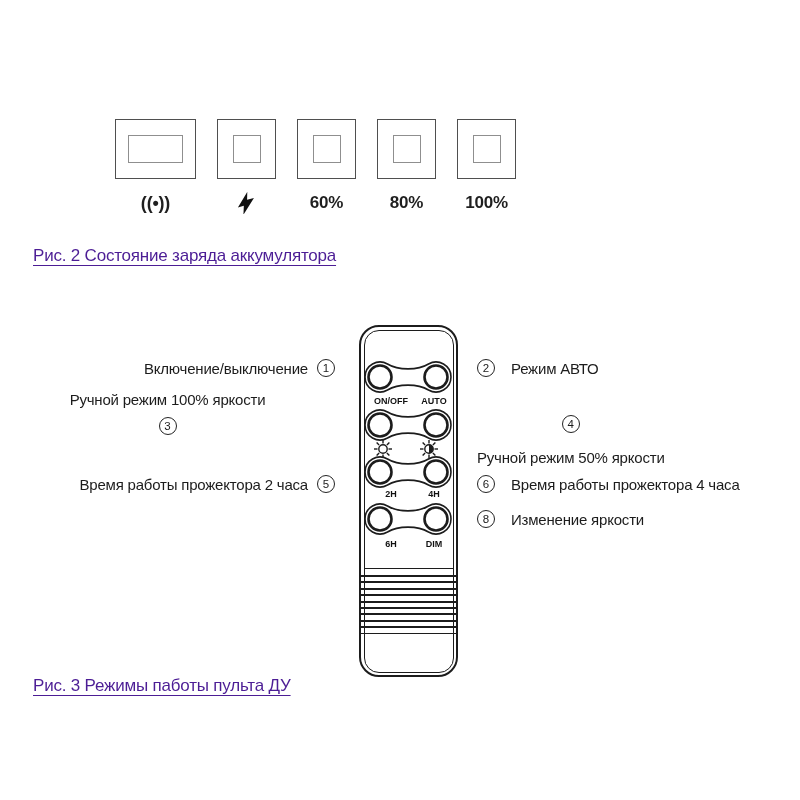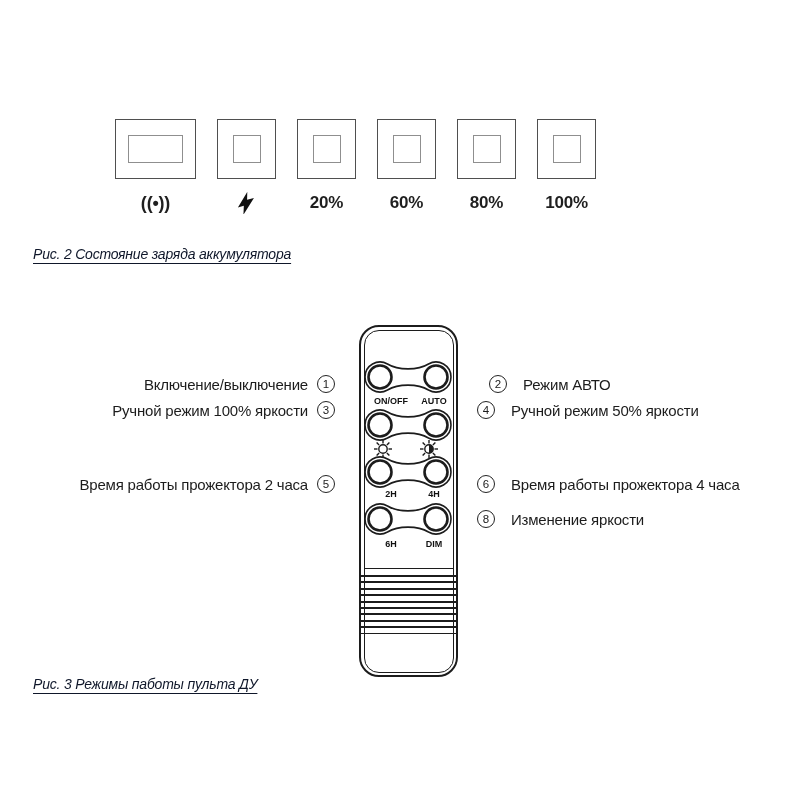--- a/index.html
+++ b/index.html
@@ -12,22 +12,22 @@
   .bcell { width:59px; display:flex; flex-direction:column; align-items:center; }
   .bcell.wide { width:81px; }
   .bbox { width:100%; height:60px; border:1.5px solid #4f4f4f; background:#fff;
           display:flex; align-items:center; justify-content:center; }
   .bbox-inner { width:28px; height:28px; border:1px solid #8f8f8f; }
   .bcell.wide .bbox-inner { width:55px; height:28px; }
   .blabel { margin-top:12px; height:24px; display:flex; align-items:center; justify-content:center;
             font-size:17px; font-weight:600; letter-spacing:-0.2px; color:#1f1f1f; white-space:nowrap; }
   .blabel.signal { font-size:18px; font-weight:700; }
 
-  .caption { position:absolute; left:33px; font-size:14px; font-style:italic;
-             text-decoration:underline; text-underline-offset:4px; color:#0f172a;
+  .caption { position:absolute; left:33px; font-size:17px; 
+             text-decoration:underline; text-underline-offset:4px; color:#4c1d95;
              letter-spacing:-0.2px; white-space:nowrap; }
   .caption1 { top:246px; }
   .caption2 { top:676px; }
 
   
   .remote { position:absolute; left:359px; top:325px; width:99px; height:352px;
             border:2.2px solid #1c1c1c; border-radius:20px; background:#fff; }
   .remote-inner { position:absolute; inset:2.5px; border:1.4px solid #1c1c1c; border-radius:15px; }
   .pea { position:absolute; left:3px; width:88px; height:32px; }
   .pea1 { top:34px; } .pea2 { top:82px; } .pea3 { top:129px; } .pea4 { top:176px; }
@@ -39,21 +39,21 @@
   .sun { position:absolute; top:112px; width:20px; height:20px; }
   .sun-l { left:12px; } .sun-r { left:58px; }
   .panel-line { position:absolute; left:3px; right:3px; top:241px; border-top:1.4px solid #1c1c1c; }
   .ribs { position:absolute; left:0; right:0; top:248px; height:59px;
           background:repeating-linear-gradient(to bottom, #1c1c1c 0px, #1c1c1c 2px, rgba(0,0,0,0) 2px, rgba(0,0,0,0) 6.4px); }
 
   
   .co { position:absolute; height:20px; display:flex; align-items:center; }
   .co-left  { left:0; width:335px; justify-content:flex-end; gap:9px; }
   .co-right { left:477px; gap:16px; }
-  .r1 { top:374px;padding-left:12px; } .r2 { top:400px; } .r3 { top:474px;text-align:right; } .r4 { top:509px; }
+  .r1 { top:358px; } .r2 { top:415px;flex-direction:column; } .r3 { top:474px;text-align:right; } .r4 { top:509px; }
   .co-num { width:18px; height:18px; border:1.3px solid #232323; border-radius:50%;
             display:flex; align-items:center; justify-content:center;
             font-size:11.5px; color:#1c1c1c; flex:0 0 auto; }
   .co-label { font-size:15px; letter-spacing:-0.2px; color:#1c1c1c; white-space:nowrap; }
 
   svg .ln { stroke:#1c1c1c; fill:none; }
 </style>
 </head>
 <body>
 
@@ -68,26 +68,20 @@
     </div>
     <div class="bcell">
       <div class="bbox">
           <div class="bbox-inner"></div>
         </div>
       <div class="blabel">
         <svg width="19" height="22" viewBox="0 0 20 22">
             <path d="M14 0 L0 13 L6.5 13 L3.5 22 L19 8 L11.5 8 Z" fill="#111" transform="rotate(-16 10 11)"></path>
           </svg>
       </div>
-    </div>
-    <div class="bcell">
-      <div class="bbox">
-          <div class="bbox-inner"></div>
-        </div>
-      <div class="blabel">20%</div>
     </div>
     <div class="bcell">
       <div class="bbox">
           <div class="bbox-inner"></div>
         </div>
       <div class="blabel">60%</div>
     </div>
     <div class="bcell">
       <div class="bbox">
           <div class="bbox-inner"></div>

